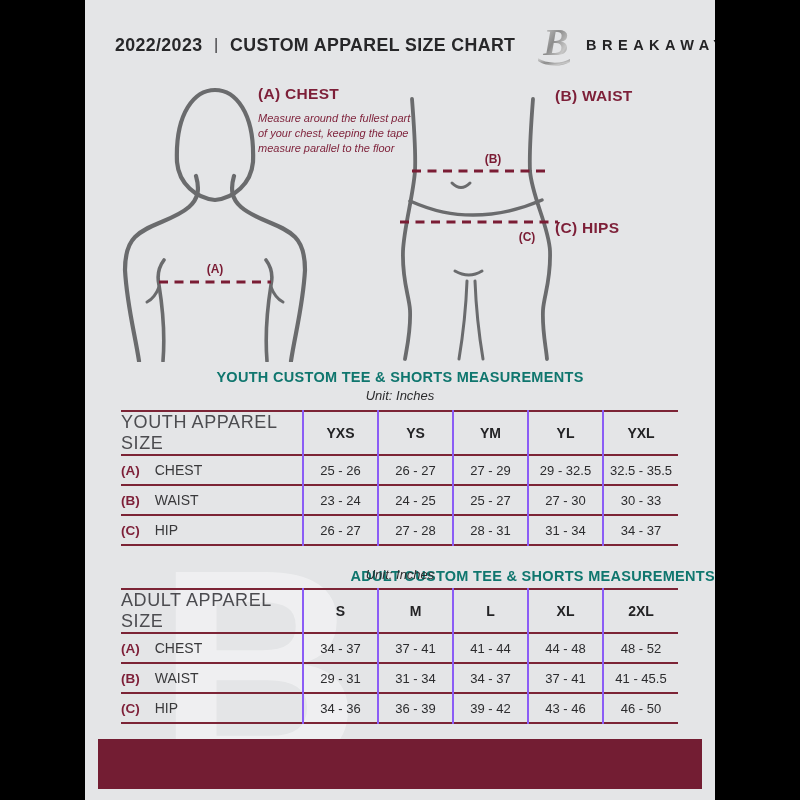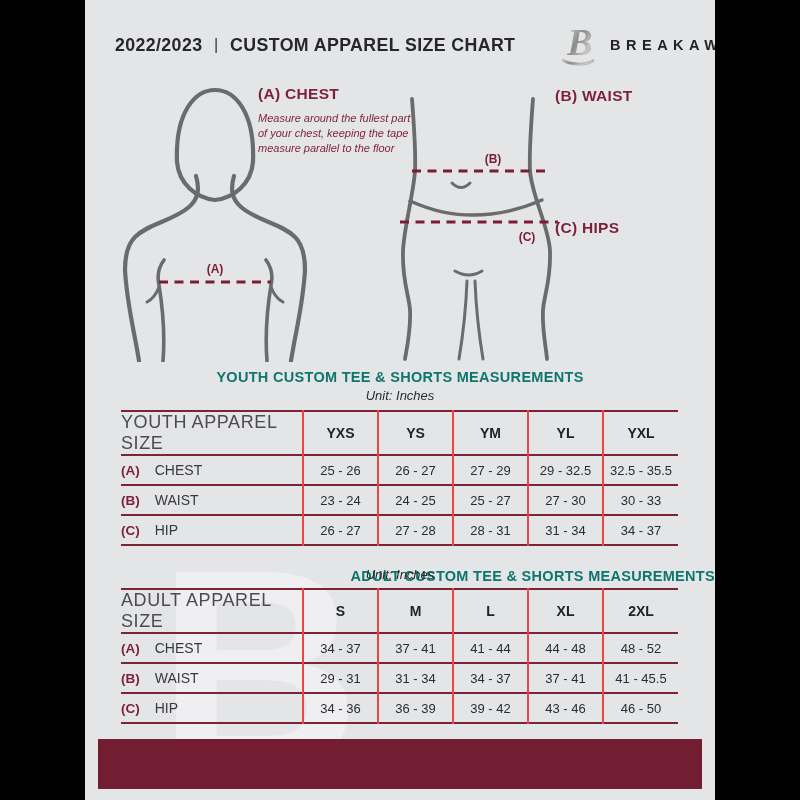--- a/index.html
+++ b/index.html
@@ -14,21 +14,21 @@
     background:#e4e5e7; overflow:hidden;
   }
   .watermark {
     position:absolute; left:72px; top:528px;
     font-size:282px; font-weight:bold; line-height:1;
     color:#ffffff; opacity:0.42; pointer-events:none;
   }
   
   .topbar {
     position:absolute; top:22px; left:30px; right:12px;
-    display:flex; justify-content:space-between; align-items:center;gap:24px;
+    display:flex; justify-content:space-between; align-items:center;
   }
   .title-group {
     display:flex; align-items:center; gap:12px;
     font-weight:bold; font-size:18.5px; letter-spacing:0.4px; color:#272729;
     transform:scaleX(0.96); transform-origin:left center; white-space:nowrap;
   }
   .title-group .divider { font-weight:normal; color:#3a3a3c; font-size:17px; }
   .brand { display:flex; align-items:center; gap:10px; }
   .brand-name {
     font-weight:bold; font-size:14.5px; letter-spacing:5.5px; color:#232325; white-space:nowrap;
@@ -59,21 +59,21 @@
   
   .tbl {
     position:absolute; left:36px; width:557px;
     border-collapse:collapse; table-layout:fixed;
   }
   .tbl col.c-label { width:182px; }
   .tbl col.c-size  { width:75px; }
   .tbl tr { border-top:2px solid #7c2436; }
   .tbl tr.last { border-bottom:2px solid #7c2436; }
   .tbl th, .tbl td { border:none; padding:0; }
-  .tbl th:not(:first-child), .tbl td:not(:first-child) { border-left:2px solid #ef4444;border-radius:15px; }
+  .tbl th:not(:first-child), .tbl td:not(:first-child) { border-left:2px solid #8b5cf6;border-radius:15px; }
   .tbl tr.hdr { height:39px; }
   .tbl tr.row { height:30px; }
   .th-label {
     text-align:left; padding-left:16px; font-weight:normal;
     font-size:18px; letter-spacing:0.6px; color:#4c4c50;
   }
   .th-size { text-align:center; font-weight:bold; font-size:14px; color:#232325; }
   .td-val  { text-align:center; font-size:13px; color:#2c2c2e; }
   .td-rowlabel { text-align:left; padding-left:16px; }
   .row-key { color:#7d1f38; font-weight:bold; font-size:13.5px; }

